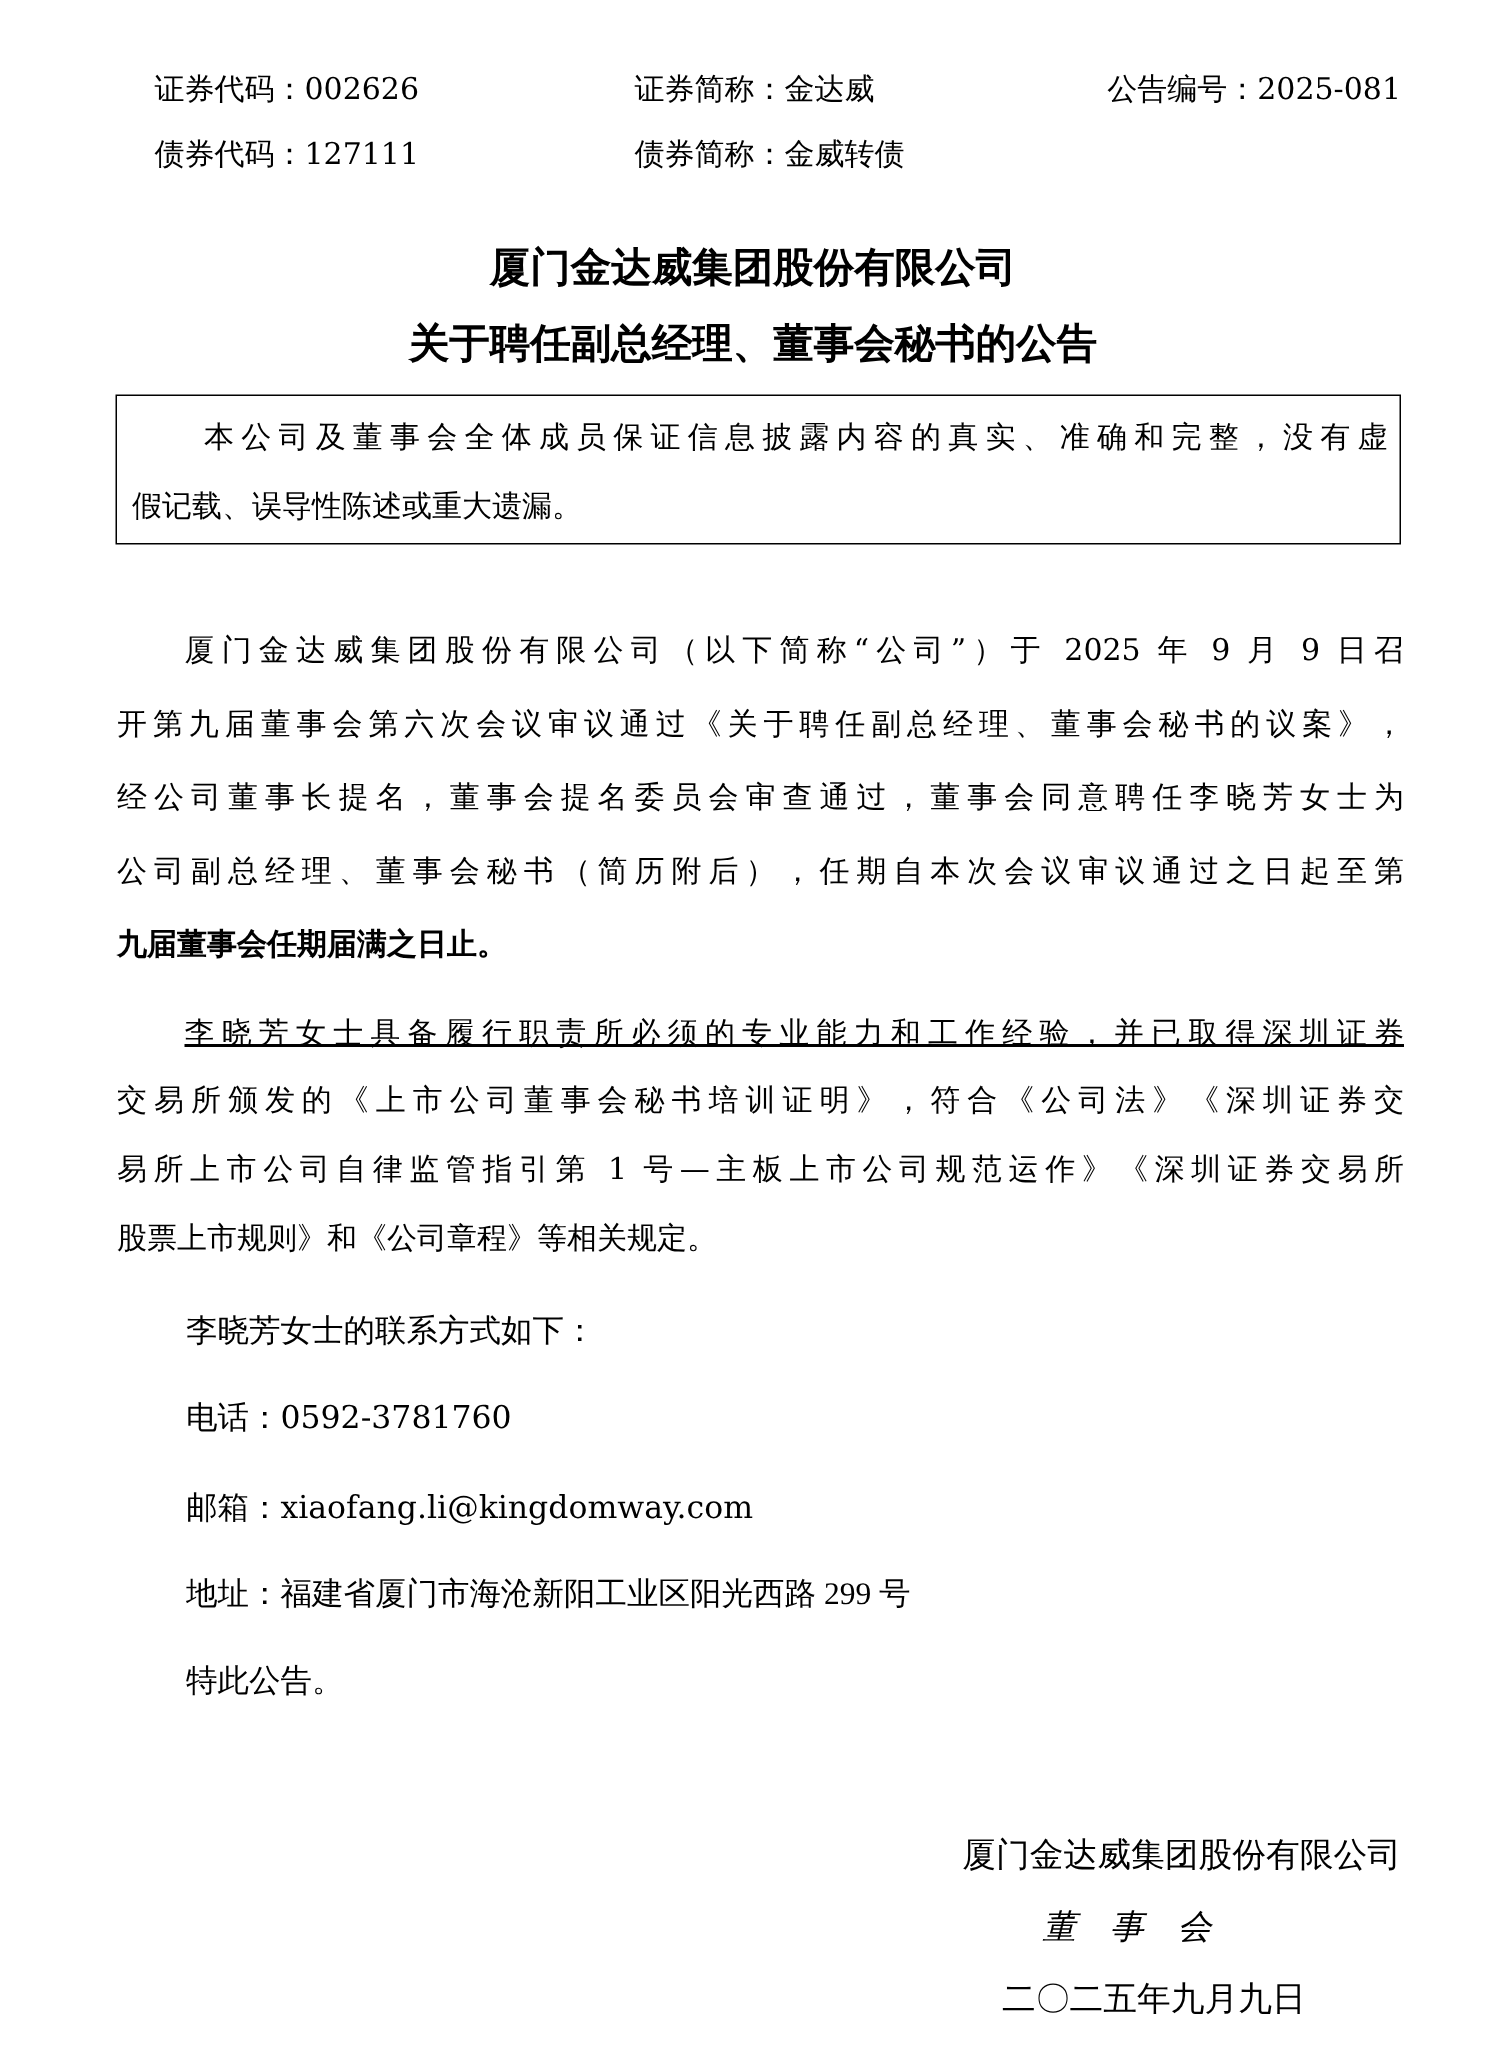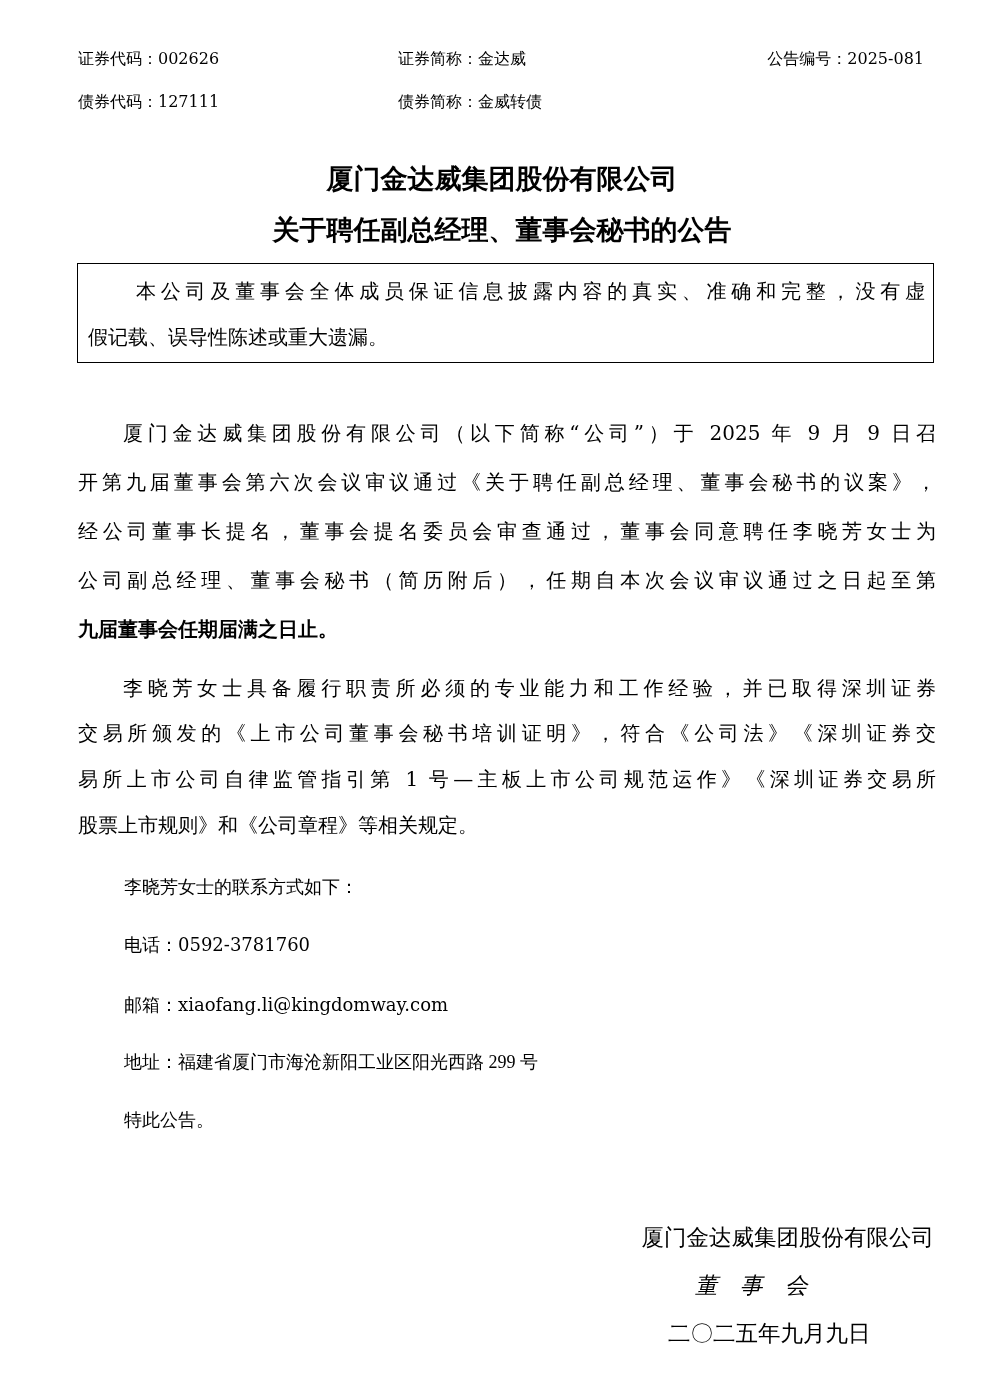--- a/index.html
+++ b/index.html
@@ -2,42 +2,42 @@
 <html><head>
 <meta charset="utf-8">
 <style>
   html, body { margin: 0; padding: 0; background: #ffffff; }
   body {
     width: 1004px; height: 1376px; position: relative; overflow: hidden;
     font-family: "DejaVu Serif", "Liberation Serif", serif;
     color: #000000;
   }
   .abs { position: absolute; white-space: nowrap; }
-  .hdr { font-size: 16px; line-height: 30px; }
+  .hdr { font-size: 20px; line-height: 30px; margin-left: 25px; }
   .title { font-size: 27px; font-weight: bold; line-height: 36px; left: 0; width: 1004px; text-align: center; }
   .notice-box {
     position: absolute; left: 77px; top: 263px; width: 857px; height: 100px;
     border: 1.5px solid #000000; box-sizing: border-box;
   }
   .line { font-size: 20px; line-height: 30px; left: 78px; width: 858px; text-align: justify; text-align-last: justify; }
   .line.last { text-align-last: left; }
   .indent { left: 123px; width: 813px; }
-  .plain { font-size: 18px; line-height: 30px; left: 124px; }
+  .plain { font-size: 21px; line-height: 30px; left: 124px; }
   .sign { font-size: 22.5px; line-height: 30px; }
 </style>
 </head>
 <body>
 
 <div class="abs hdr" style="left:78px; top:44px;">
   <span>证券代码：</span><span>002626</span>
 </div>
 <div class="abs hdr" style="left:398px; top:44px;">
   <span>证券简称：</span><span>金达威</span>
 </div>
-<div class="abs hdr" style="right:80px; top:44px;">
+<div class="abs hdr" style="right:70px; top:44px;">
   <span>公告编号：</span><span>2025-081</span>
 </div>
 <div class="abs hdr" style="left:78px; top:87px;">
   <span>债券代码：</span><span>127111</span>
 </div>
 <div class="abs hdr" style="left:398px; top:87px;">
   <span>债券简称：</span><span>金威转债</span>
 </div>
 
 <div class="abs title" style="top:161px;">厦门金达威集团股份有限公司</div>
@@ -46,21 +46,21 @@
 <div class="notice-box"></div>
 <div class="abs line indent" style="top:276px; left:136px; width:789px;">本公司及董事会全体成员保证信息披露内容的真实、准确和完整，没有虚</div>
 <div class="abs line last" style="top:322px; left:88px; width:837px;">假记载、误导性陈述或重大遗漏。</div>
 
 <div class="abs line indent" style="top:418px;">厦门金达威集团股份有限公司（以下简称“公司”）于 2025 年 9 月 9 日召</div>
 <div class="abs line" style="top:467px;">开第九届董事会第六次会议审议通过《关于聘任副总经理、董事会秘书的议案》，</div>
 <div class="abs line" style="top:516px;">经公司董事长提名，董事会提名委员会审查通过，董事会同意聘任李晓芳女士为</div>
 <div class="abs line" style="top:565px;">公司副总经理、董事会秘书（简历附后），任期自本次会议审议通过之日起至第</div>
 <div class="abs line last" style="top:614px;font-weight:bold;">九届董事会任期届满之日止。</div>
 
-<div class="abs line indent" style="top:673px;">李晓芳女士具备履行职责所必须的专业能力和工作经验，并已取得深圳证券</div>
+<div class="abs line indent" style="top:673px;text-decoration:underline;">李晓芳女士具备履行职责所必须的专业能力和工作经验，并已取得深圳证券</div>
 <div class="abs line" style="top:718px;">交易所颁发的《上市公司董事会秘书培训证明》，符合《公司法》《深圳证券交</div>
 <div class="abs line" style="top:764px;">易所上市公司自律监管指引第 1 号—主板上市公司规范运作》《深圳证券交易所</div>
 <div class="abs line last" style="top:810px;">股票上市规则》和《公司章程》等相关规定。</div>
 
 <div class="abs plain" style="top:872px;">李晓芳女士的联系方式如下：</div>
 <div class="abs plain" style="top:930px;">
   <span>电话：</span><span>0592-3781760</span>
 </div>
 <div class="abs plain" style="top:990px;">
   <span>邮箱：</span><span>xiaofang.li@kingdomway.com</span>

